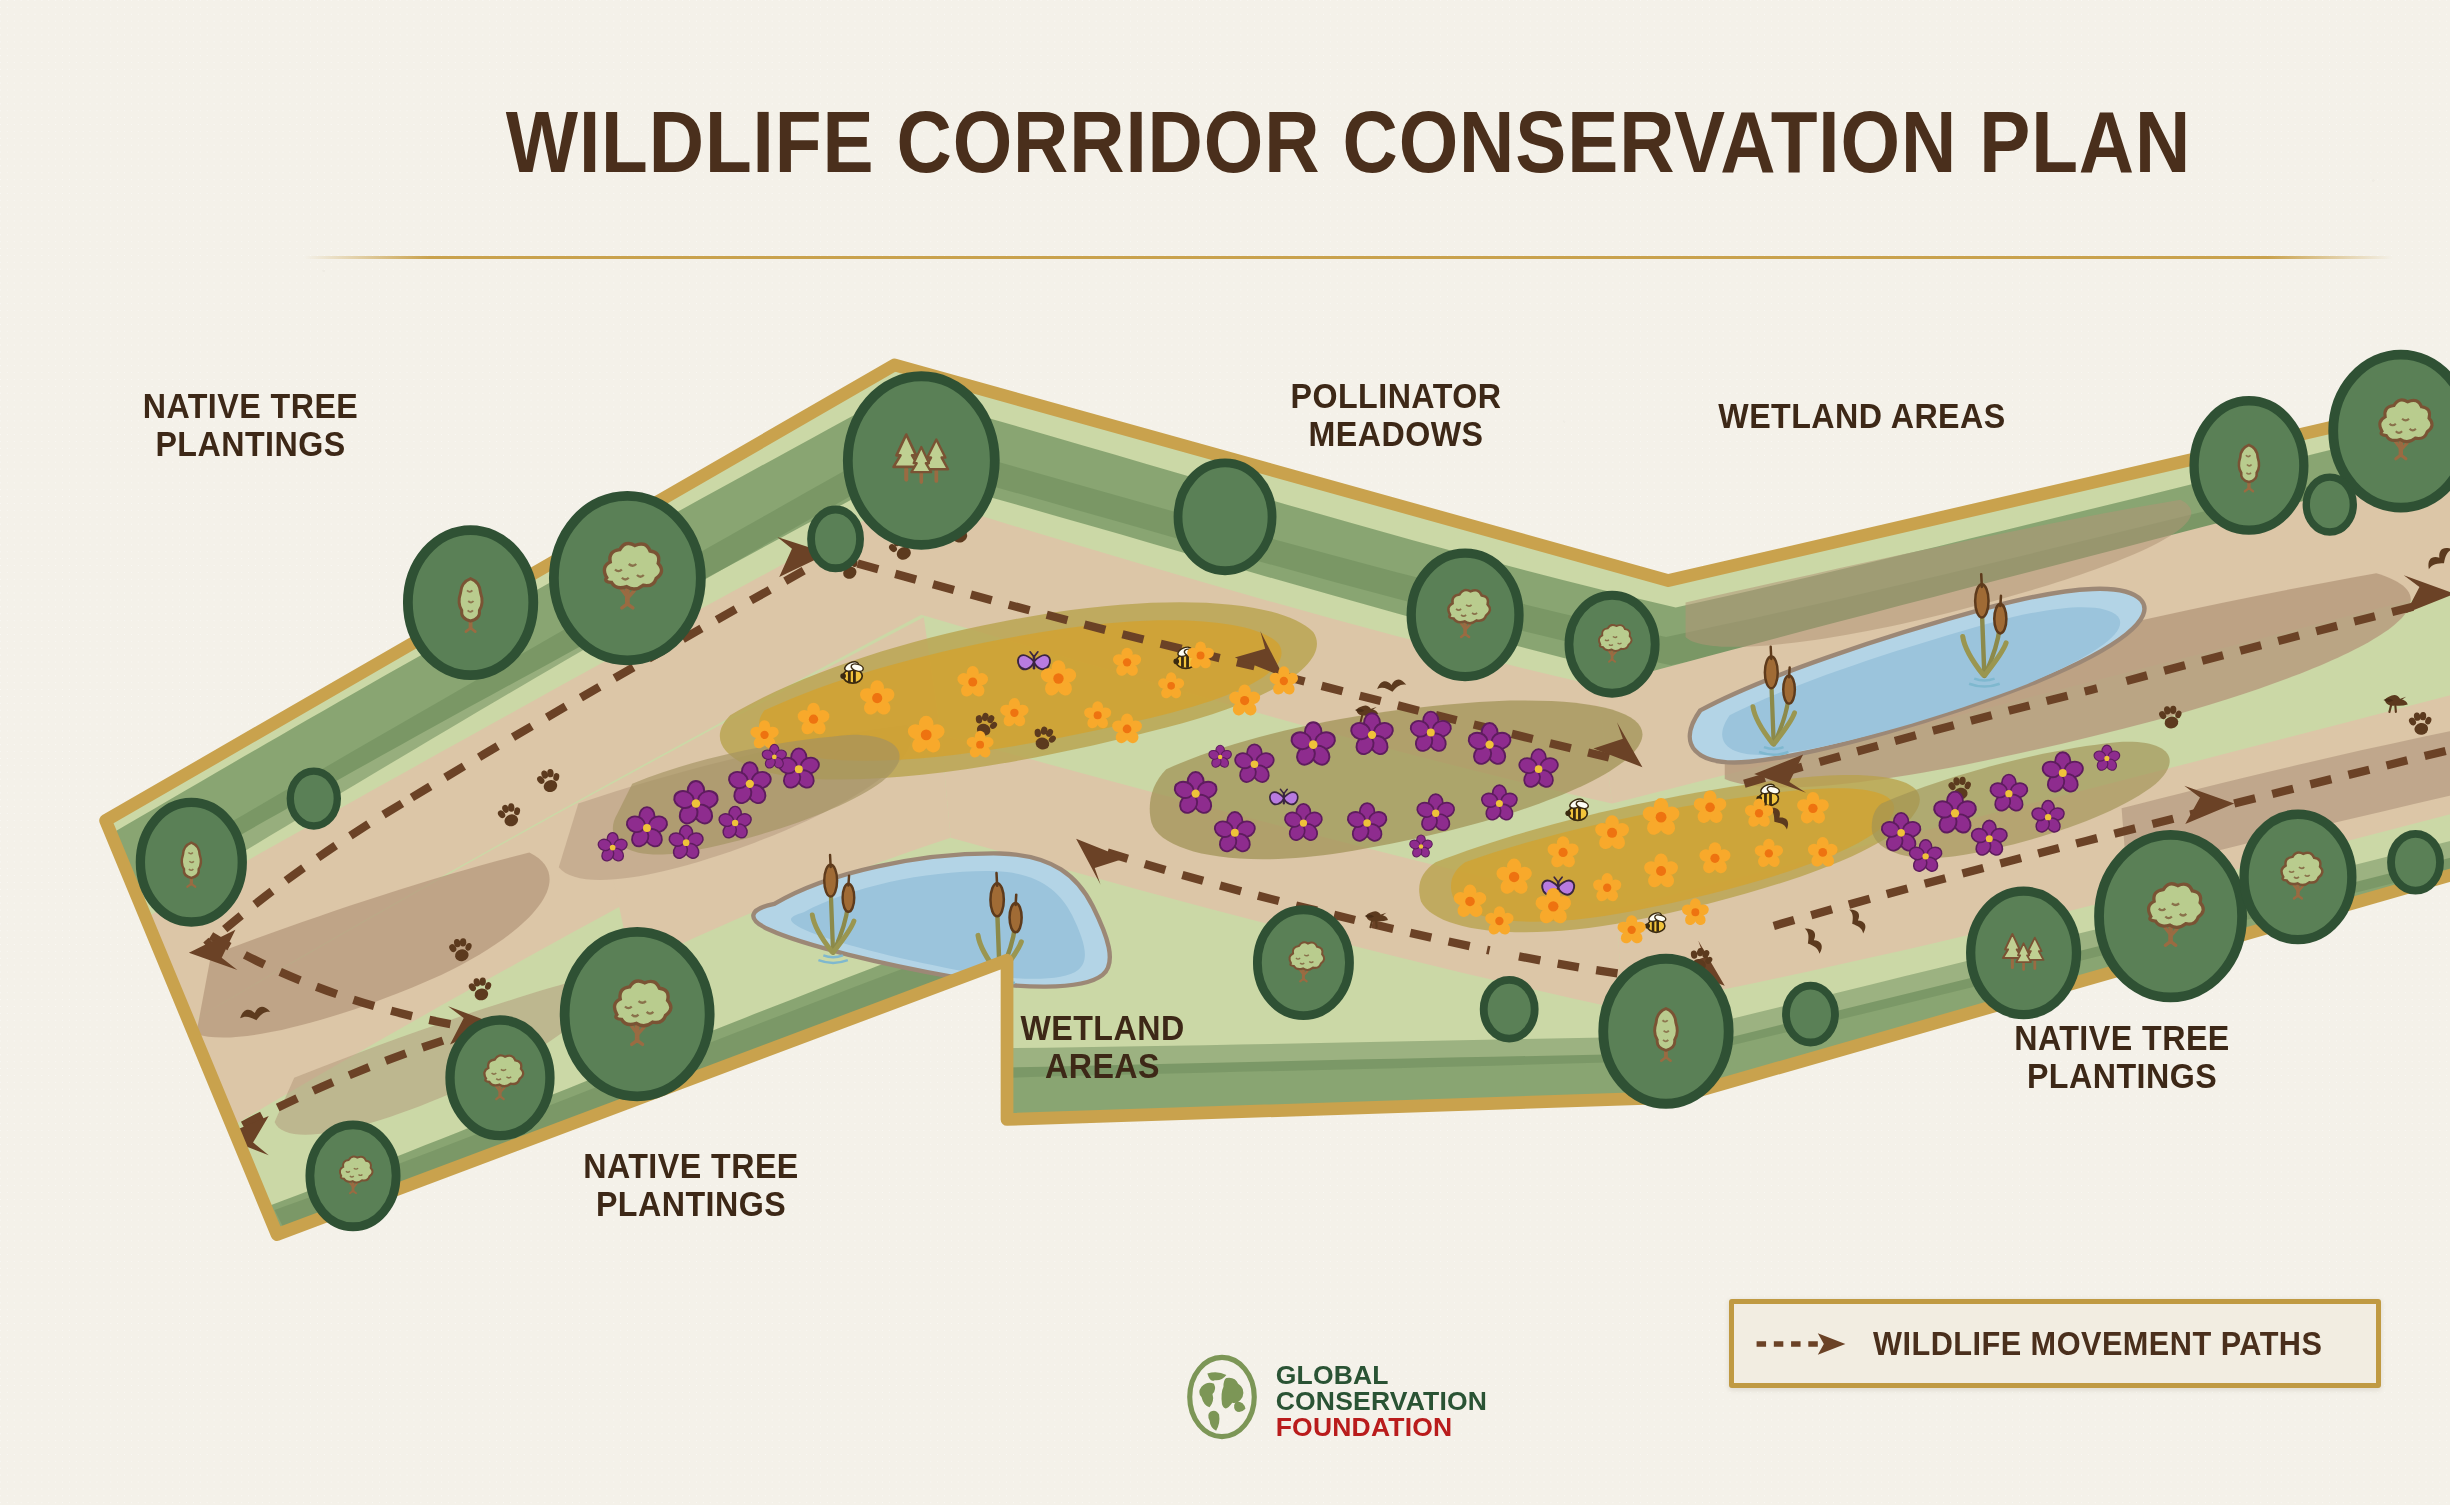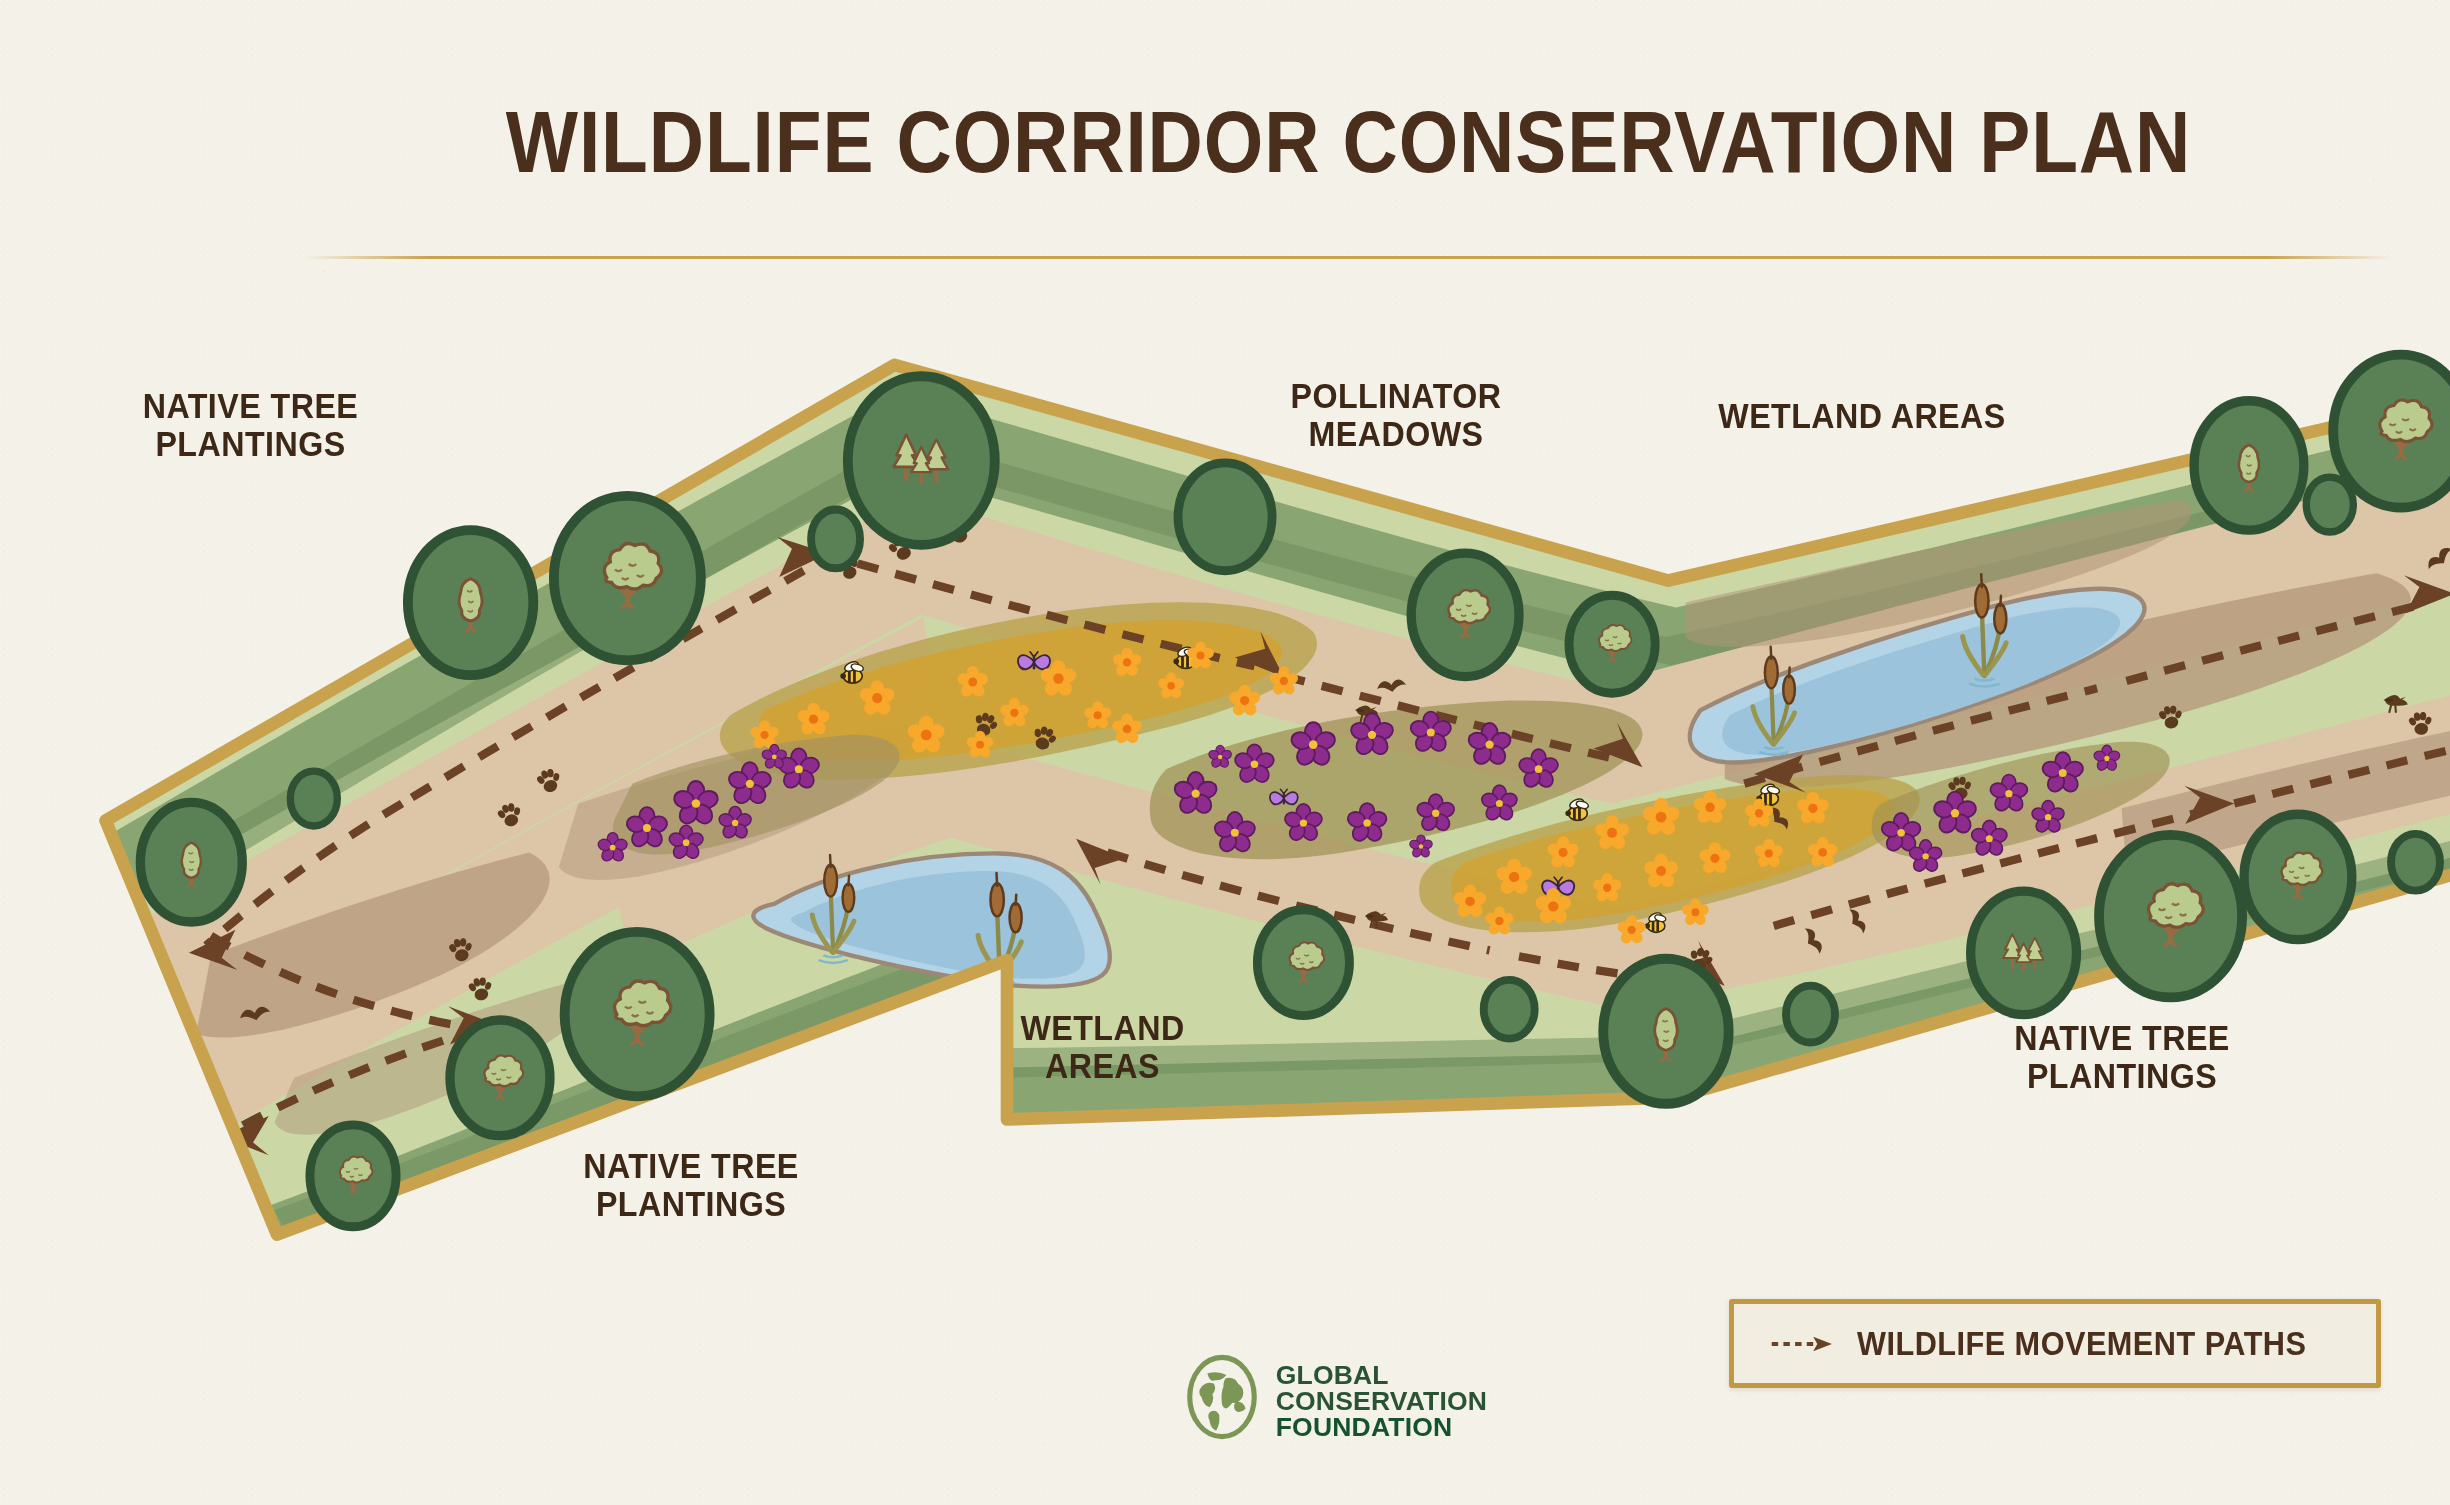--- a/index.html
+++ b/index.html
@@ -44,39 +44,39 @@
     position:absolute; z-index:6; text-align:center; color:#3D2817;
     font-size:35px; font-weight:bold; line-height:1.08; letter-spacing:0.5px;
     font-family:"Liberation Sans Narrow","Liberation Sans",sans-serif;
     transform:scaleX(.92); white-space:pre-line;
   }
 
   
   #legend-box{
     position:absolute; left:1729px; top:1299px; width:652px; height:89px; z-index:7;
     background:#F2EDE1; border:5.4px solid #C09A42; border-radius:2.9px;
-    display:flex; align-items:center; gap:19.6px; padding:0 36px;
+    display:flex; align-items:center; gap:19.6px; padding:0 20px;
     box-shadow:0 1.5px 4.9px rgba(80,60,30,.13);
   }
   #legend-text{
     color:#4A2F1C; font-size:33px; font-weight:bold; letter-spacing:0.5px;
     font-family:"Liberation Sans Narrow","Liberation Sans",sans-serif;
     transform:scaleX(.93); transform-origin:left center; white-space:nowrap;
   }
 
   
   #logo-block{
     position:absolute; left:1185px; top:1353px; z-index:7;
     display:flex; align-items:flex-end; gap:16.7px;
   }
   #logo-words{ line-height:.98; }
   .logo-line{ font-size:26.5px; font-weight:bold; letter-spacing:0.2px;
               font-family:"Liberation Sans","Liberation Sans",sans-serif; }
   .logo-dark{ color:#2A5334; }
-  .logo-light{ color:#14532d; }
+  .logo-light{ color:#b91c1c; }
 </style>
 </head>
 <body>
 
 <div id="paper-texture"></div>
 
 <div id="page-title">WILDLIFE CORRIDOR CONSERVATION PLAN</div>
 <div id="title-rule"></div>
 
 <div id="map-stage">

